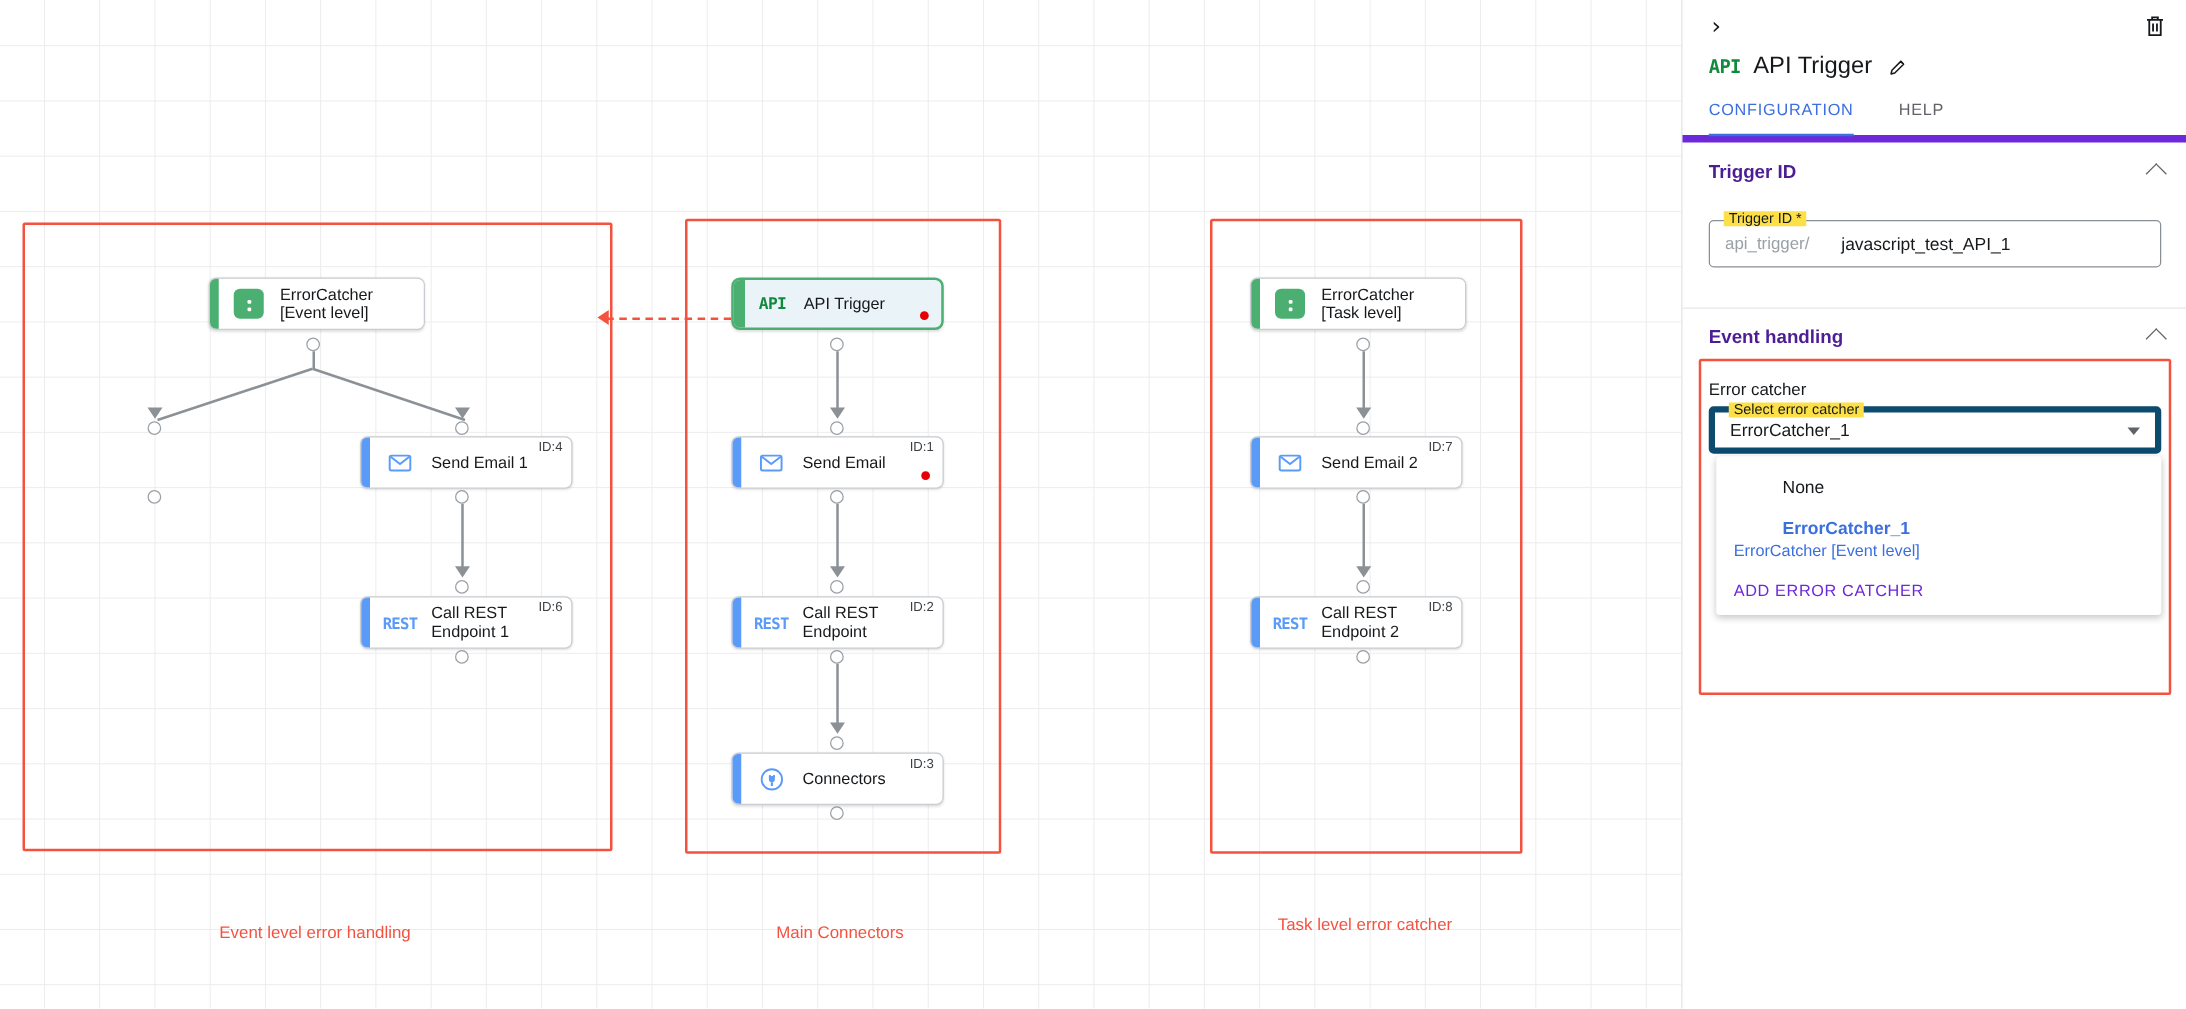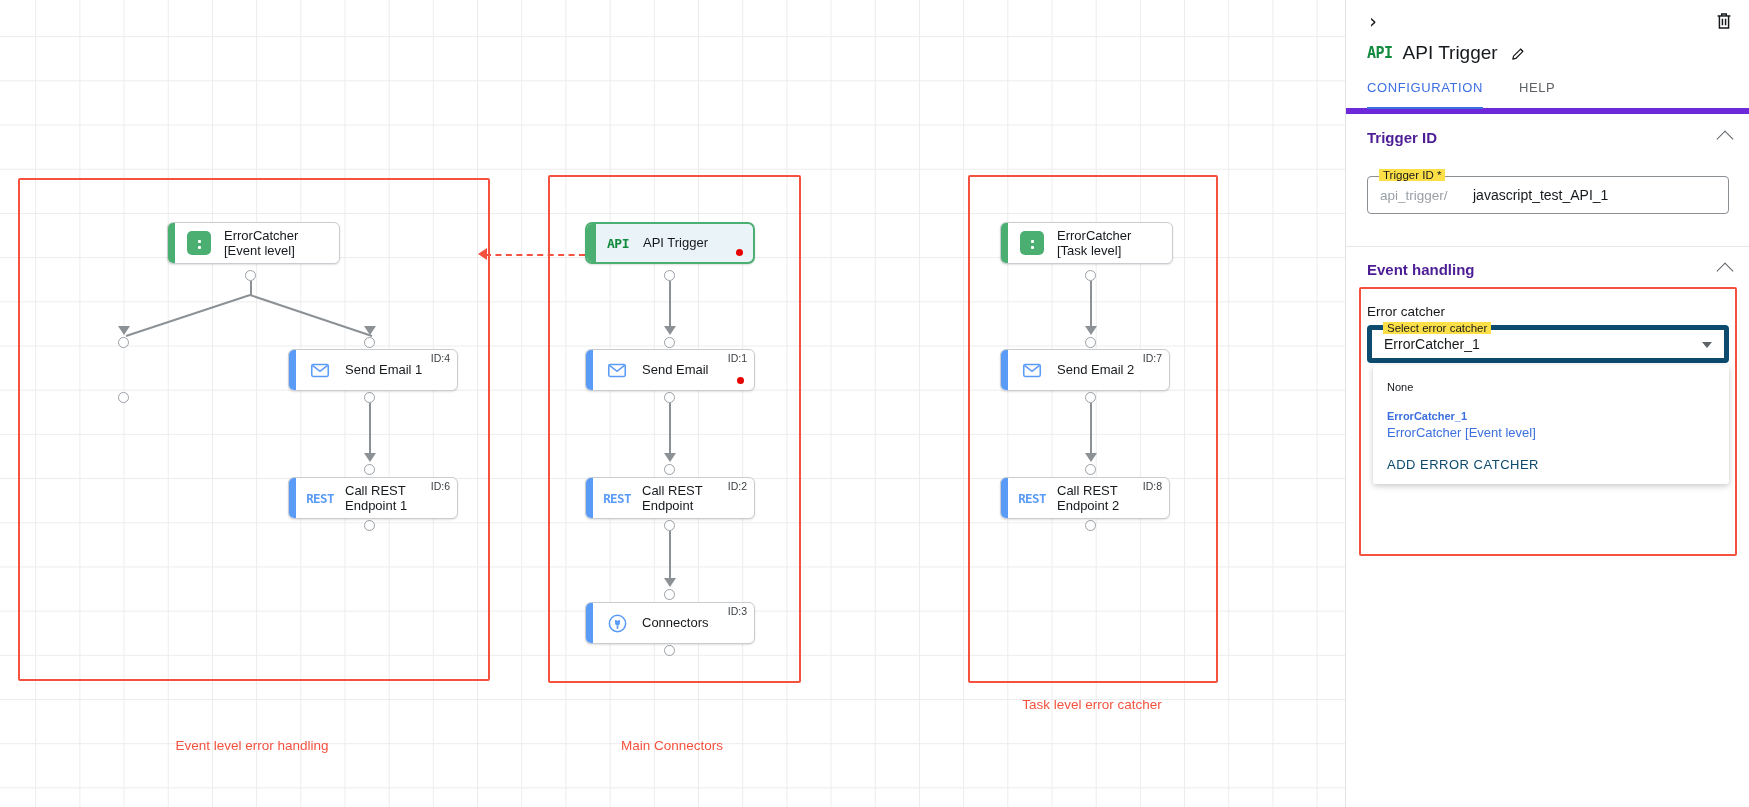--- a/index.html
+++ b/index.html
@@ -293,47 +293,47 @@
     background: #ffffff;
     box-shadow: 0 2px 6px rgba(0,0,0,0.22);
     border-radius: 3px;
     padding: 8px 0;
   }
   .dd-item {
     position: relative;
     padding: 7px 14px;
     cursor: pointer;
   }
-  .dd-primary { font-size: 11px; color: #16191c; line-height: 1.35; }
+  .dd-primary { font-size: 14px; color: #16191c; line-height: 1.35; margin-left: 39px; }
   .dd-secondary { font-size: 13px; color: #16191c; line-height: 1.35; }
   .dd-item.sel .dd-primary, .dd-item.sel .dd-secondary { color: #3b6fe0; }
   .dd-item.sel .dd-primary { font-weight: bold; }
   .dd-item.bold .dd-primary { font-weight: bold; }
   .dd-action {
     padding: 9px 16px 4px 14px;
     font-size: 13px;
     letter-spacing: 0.5px;
-    color: #0c4a6e;
+    color: #6d28d9;
     cursor: pointer;
   }
 </style>
 </head>
 <body>
 
 <div id="app">
 
   <div id="canvas">
 
     <div class="group-box" style="left:18px;top:178px;width:472px;height:503px;"></div>
     <div class="group-box" style="left:548px;top:175px;width:253px;height:508px;"></div>
     <div class="group-box" style="left:968px;top:175px;width:250px;height:508px;"></div>
 
     <div class="group-label" style="left:252px;top:738px;">Event level error handling</div>
     <div class="group-label" style="left:672px;top:738px;">Main Connectors</div>
-    <div class="group-label" style="left:1092px;top:697px;text-align:right;">Task level error catcher</div>
+    <div class="group-label" style="left:1092px;top:732px;text-align:right;">Task level error catcher</div>
 
     <div class="port" style="left:245px;top:270px;"></div>
 
     <div class="edge" style="left:250px;top:281px;width:2px;height:14px;"></div>
 
     <svg width="330" height="65" style="position:absolute;left:120px;top:293px;">
       <polyline points="130,2 6,43" fill="none" stroke="#8c9196" stroke-width="2"></polyline>
       <polyline points="130,2 252,43" fill="none" stroke="#8c9196" stroke-width="2"></polyline>
     </svg>
     <div class="arrow" style="left:118px;top:326px;"></div>

